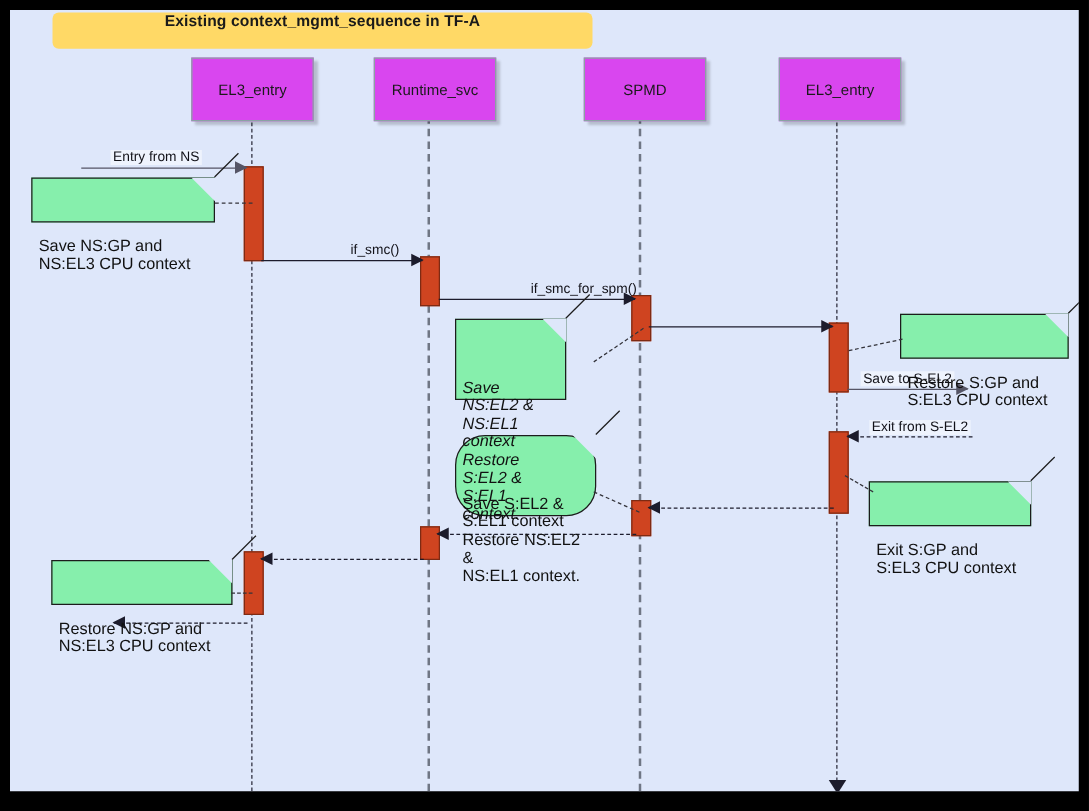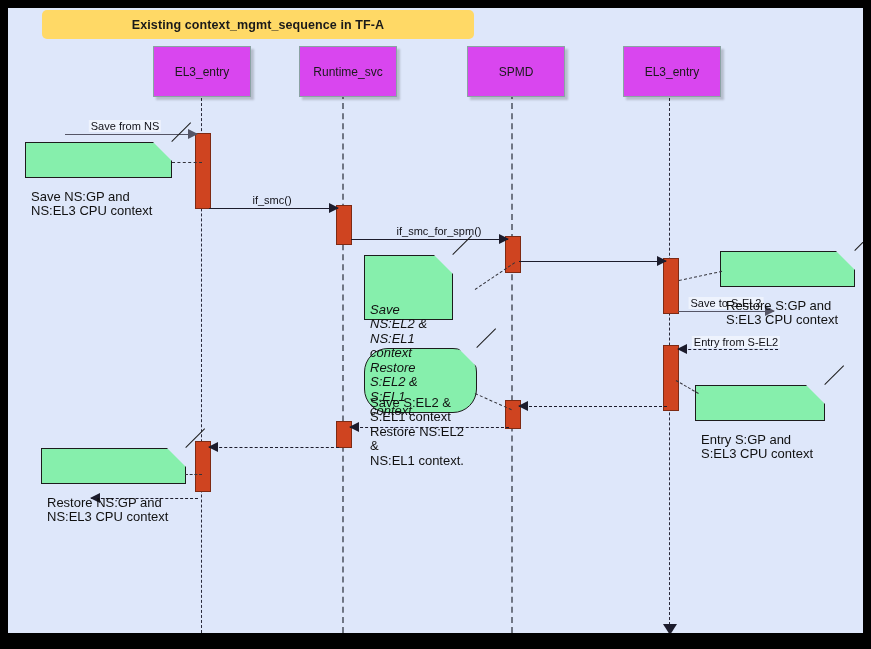--- a/index.html
+++ b/index.html
@@ -27,21 +27,21 @@
   
   #title-banner {
     position: absolute;
     left: 34px;
     top: 2px;
     width: 432px;
     height: 29px;
     background: #ffd966;
     border-radius: 5px;
     display: flex;
-    align-items: center;
+    align-items: flex-start;
     justify-content: center;
   }
   #title-banner .label {
     font-size: 12.5px;
     font-weight: bold;
     color: #1a1a1a;
     letter-spacing: 0.1px;
   }
   
   .head-box {
@@ -109,21 +109,21 @@
   .arrowhead.gray.right { border-left-color: #555566; }
   .msg-label {
     position: absolute;
     font-size: 11px;
     color: #111118;
     background: #eef3fd;
     padding: 0 2px;
     white-space: nowrap;
     transform: translate(-50%, -100%);
   }
-  .msg-label.plain { background: transparent; }
+  .msg-label.plain { background: transparent; margin-left: 28px; }
   
   .end-arrow {
     position: absolute;
     width: 0; height: 0;
     border-left: 7px solid transparent;
     border-right: 7px solid transparent;
     border-top: 11px solid #1c1c2c;
   }
   
   .note {
@@ -203,21 +203,21 @@
     <div class="activation" style="left:497px; top:228px; height:35px;"></div>
     <div class="activation" style="left:655px; top:250px; height:54px;"></div>
     <div class="activation" style="left:655px; top:337px; height:64px;"></div>
     <div class="activation" style="left:497px; top:392px; height:27px;"></div>
     <div class="activation" style="left:328px; top:413px; height:25px;"></div>
     <div class="activation" style="left:187px; top:433px; height:49px;"></div>
 
     <div class="msg gray" style="left:57px; top:126px; width:132px;">
       <div class="line"></div>
       <div class="arrowhead gray right"></div>
-      <div class="msg-label" style="left:60px; top:-2px;">Save from NS</div>
+      <div class="msg-label" style="left:60px; top:-2px;">Entry from NS</div>
     </div>
 
     <div class="msg solid" style="left:201px; top:200px; width:129px;">
       <div class="line"></div>
       <div class="arrowhead right"></div>
       <div class="msg-label plain" style="left:63px; top:-2px;">if_smc()</div>
     </div>
 
     <div class="msg solid" style="left:343px; top:231px; width:157px;">
       <div class="line"></div>
@@ -232,21 +232,21 @@
 
     <div class="msg gray" style="left:670px; top:303px; width:96px;">
       <div class="line"></div>
       <div class="arrowhead gray right"></div>
       <div class="msg-label" style="left:48px; top:-2px;">Save to S-EL2</div>
     </div>
 
     <div class="msg dashed" style="left:670px; top:341px; width:100px;">
       <div class="line"></div>
       <div class="arrowhead left"></div>
-      <div class="msg-label" style="left:58px; top:-1px;">Entry from S-EL2</div>
+      <div class="msg-label" style="left:58px; top:-1px;">Exit from S-EL2</div>
     </div>
 
     <div class="msg dashed" style="left:511px; top:398px; width:148px;">
       <div class="line"></div>
       <div class="arrowhead left"></div>
     </div>
 
     <div class="msg dashed" style="left:342px; top:419px; width:159px;">
       <div class="line"></div>
       <div class="arrowhead left"></div>
@@ -294,21 +294,21 @@
       <span class="note-text">Save S:EL2 &amp;
 S:EL1 context
 Restore NS:EL2 &amp;
 NS:EL1 context.</span>
     </div>
     <div class="leader" style="left:467px; top:385px; width:40px; transform: rotate(24deg);"></div>
 
     <div class="note" style="left:687px; top:377px; width:130px; height:36px;">
       <span class="fold-bg"></span>
       <span class="fold-line"></span>
-      <span class="note-text">Entry S:GP and
+      <span class="note-text">Exit S:GP and
 S:EL3 CPU context</span>
     </div>
     <div class="leader" style="left:668px; top:372px; width:26px; transform: rotate(30deg);"></div>
 
     <div class="note" style="left:33px; top:440px; width:145px; height:36px;">
       <span class="fold-bg"></span>
       <span class="fold-line"></span>
       <span class="note-text">Restore NS:GP and
 NS:EL3 CPU context</span>
     </div>

